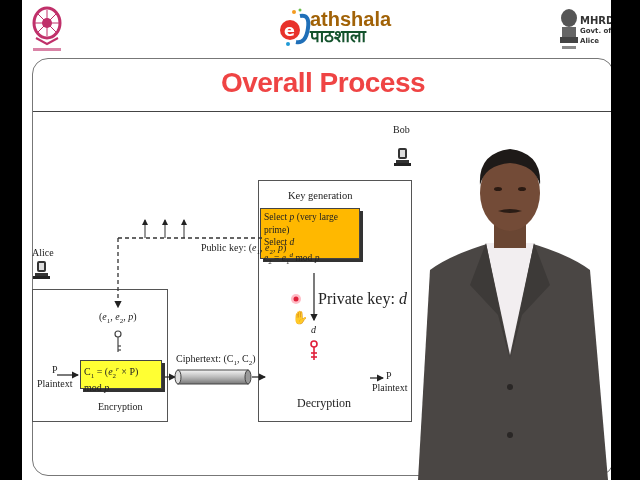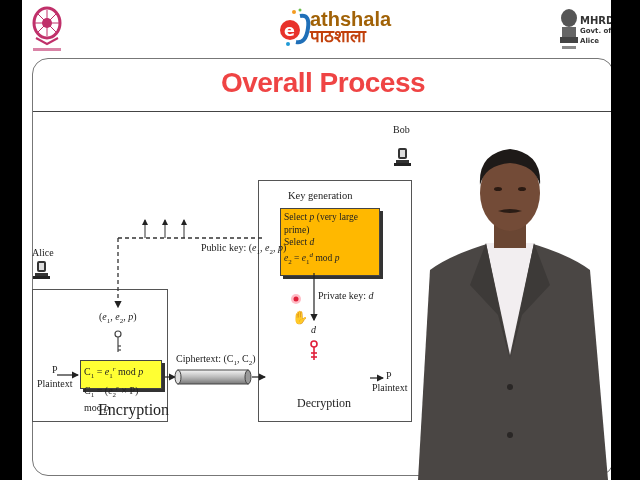--- a/index.html
+++ b/index.html
@@ -3,21 +3,21 @@
   <meta charset="utf-8">
   <style>
     html, body { margin: 0; padding: 0; }
     body { width: 640px; height: 480px; background: #000; position: relative; overflow: hidden; font-family: "Liberation Serif", serif; }
     .frame { position: absolute; left: 22px; top: 0; width: 596px; height: 480px; background: #fff; }
     .header-bar { position: absolute; left: 0; top: 0; width: 596px; height: 58px; background: #fff; }
     .logo-left { position: absolute; left: 8px; top: 6px; width: 34px; height: 48px; }
     .logo-center { position: absolute; left: 258px; top: 6px; width: 120px; height: 42px; }
     .logo-right { position: absolute; left: 536px; top: 6px; width: 56px; height: 48px; }
     .epath-text1 { position: absolute; left: 30px; top: 2px; font-family: Liberation Sans, sans-serif; font-weight: bold; font-size: 20px; color: #a16207; }
-    .epath-text2 { position: absolute; left: 30px; top: 18px; font-family: "DejaVu Sans", sans-serif; font-size: 17px; color: #c2410c; font-weight: bold; }
+    .epath-text2 { position: absolute; left: 30px; top: 18px; font-family: "DejaVu Sans", sans-serif; font-size: 17px; color: #14532d; font-weight: bold; }
     .mhrd-text { position: absolute; left: 22px; top: 10px; font-family: "DejaVu Sans", sans-serif; font-weight: bold; font-size: 8px; color: #333; line-height: 10px; }
     .slide { position: absolute; left: 10px; top: 58px; width: 580px; height: 416px; border: 1px solid #777; border-radius: 16px; background: #fff; }
     .title-wrap { position: absolute; left: 0; top: 0; width: 580px; height: 52px; border-bottom: 1.5px solid #444; }
     .title { position: absolute; left: 0; top: 8px; width: 100%; text-align: center; font-family: "Liberation Sans", sans-serif; font-size: 28px; font-weight: bold; color: #ef4444; letter-spacing: -0.5px; }
     .diagram { position: absolute; left: 0; top: 0; width: 640px; height: 480px; }
     .lbl { position: absolute; font-family: "Liberation Serif", serif; color: #222; white-space: nowrap; }
     .box { position: absolute; border: 1px solid #555; background: #fff; }
     .ybox { position: absolute; background: #ffff33; border: 1px solid #444; box-shadow: 3px 3px 0 #333; font-family: "Liberation Serif", serif; color: #222; font-size: 10px; line-height: 12px; padding: 2px 3px; box-sizing: border-box; }
     .obox { position: absolute; background: #ffb800; border: 1px solid #444; box-shadow: 3px 3px 0 #333; font-family: "Liberation Serif", serif; color: #222; font-size: 9.5px; line-height: 12.5px; padding: 2px 3px; box-sizing: border-box; }
     .presenter { position: absolute; left: 410px; top: 125px; width: 200px; height: 355px; }
@@ -91,21 +91,21 @@
     <rect x="6" y="2" width="5" height="7" fill="#ddd"></rect>
     <rect x="2" y="12" width="13" height="3" fill="#333"></rect>
     <rect x="0" y="15" width="17" height="3" fill="#222"></rect>
   </svg>
 
   <div class="box" style="left:258px;top:180px;width:152px;height:240px;"></div>
 
   <div class="box" style="left:32px;top:289px;width:134px;height:131px;"></div>
 
   <div class="lbl" style="left:288px;top:190px;font-size:10.5px;text-align:center;">Key generation</div>
-  <div class="obox" style="left:280px;top:208px;width:100px;height:68px;">
+  <div class="obox" style="left:260px;top:208px;width:100px;height:51px;">
     <div>Select <i>p</i> (very large prime)</div>
     <div>Select <i>d</i></div>
     <div><i>e</i><sub style="font-size:7px">2</sub> = <i>e</i><sub style="font-size:7px">1</sub><sup style="font-size:7px"><i>d</i></sup> mod <i>p</i></div>
   </div>
 
   <svg style="position:absolute;left:0;top:0;" width="640" height="480">
     <defs>
       <marker id="ah" markerWidth="6" markerHeight="6" refX="5" refY="3" orient="auto">
         <path d="M0,0 L6,3 L0,6 z" fill="#222"></path>
       </marker>
@@ -153,32 +153,31 @@
       <line x1="311" y1="357" x2="317" y2="357"></line>
     </g>
 
     <circle cx="296" cy="299" r="5" fill="#ff6a80" opacity="0.45"></circle>
     <circle cx="296" cy="299" r="2.5" fill="#e0203a"></circle>
   </svg>
 
   <div class="lbl" style="left:153px;top:242px;font-size:10px;margin-left:48px;">Public key: (<i>e</i><sub style="font-size:7px">1</sub>, <i>e</i><sub style="font-size:7px">2</sub>, <i>p</i>)</div>
   <div class="lbl" style="left:99px;top:311px;font-size:10px;">(<i>e</i><sub style="font-size:7px">1</sub>, <i>e</i><sub style="font-size:7px">2</sub>, <i>p</i>)</div>
 
-  <div class="lbl" style="left:318px;top:290px;font-size:10px;">Private key: <i>d</i></div>
+  <div class="lbl" style="left:318px;top:290px;font-size:16px;">Private key: <i>d</i></div>
   <div class="lbl" style="left:311px;top:324px;font-size:10px;"><i>d</i></div>
 
   <div class="lbl" style="left:292px;top:310px;font-size:13px;color:#333;">✋</div>
 
   <div class="lbl" style="left:52px;top:364px;font-size:10px;">P</div>
   <div class="lbl" style="left:37px;top:378px;font-size:10px;">Plaintext</div>
   <div class="ybox" style="left:80px;top:360px;width:82px;height:29px;">
-    <div>C<sub style="font-size:7px">1</sub> = <i>e</i><sub style="font-size:7px">1</sub><sup style="font-size:7px"><i>r</i></sup> mod <i>p</i></div>
     <div>C<sub style="font-size:7px">1</sub> = (<i>e</i><sub style="font-size:7px">2</sub><sup style="font-size:7px"><i>r</i></sup> × P) mod <i>p</i></div>
   </div>
-  <div class="lbl" style="left:98px;top:401px;font-size:16px;">Encryption</div>
+  <div class="lbl" style="left:98px;top:401px;font-size:10px;">Encryption</div>
 
   <div class="lbl" style="left:176px;top:353px;font-size:10px;">Ciphertext: (C<sub style="font-size:7px">1</sub>, C<sub style="font-size:7px">2</sub>)</div>
 
   <div class="lbl" style="left:297px;top:396px;font-size:12px;">Decryption</div>
   <div class="lbl" style="left:386px;top:370px;font-size:10px;">P</div>
   <div class="lbl" style="left:372px;top:382px;font-size:10px;">Plaintext</div>
 </div>
 
 <svg class="presenter" viewBox="0 0 200 355">
 

